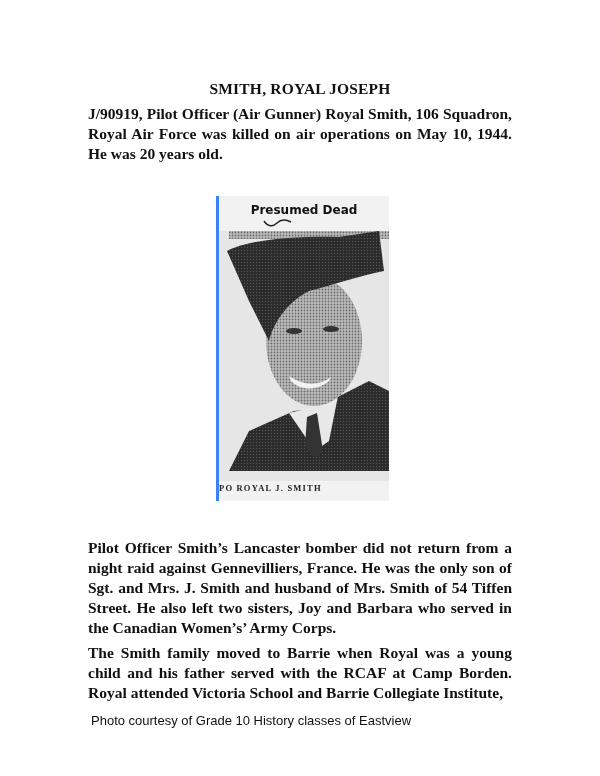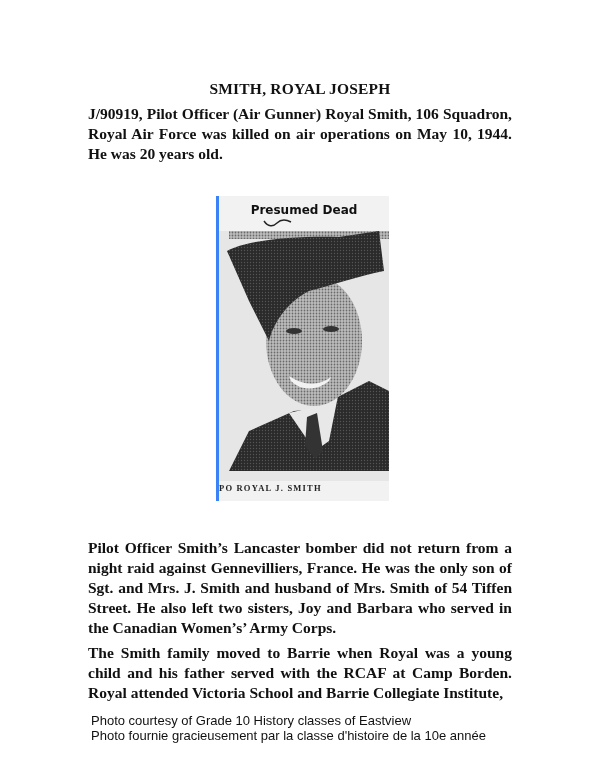--- a/index.html
+++ b/index.html
@@ -58,14 +58,13 @@
     <ellipse cx="112" cy="98" rx="8" ry="3" fill="#333"></ellipse>
   </svg>
   <div class="caption-bottom">PO ROYAL J. SMITH</div>
 </div>
 
 <div class="para p2">Pilot Officer Smith’s Lancaster bomber did not return from a night raid against Gennevilliers, France. He was the only son of Sgt. and Mrs. J. Smith and husband of Mrs. Smith of 54 Tiffen Street. He also left two sisters, Joy and Barbara who served in the Canadian Women’s’ Army Corps.</div>
 <div class="para p3">The Smith family moved to Barrie when Royal was a young child and his father served with the RCAF at Camp Borden. Royal attended Victoria School and Barrie Collegiate Institute,</div>
 
 <div class="credit">
   <div>Photo courtesy of Grade 10 History classes of Eastview</div>
-  <div>Photo fournie gracieusement par la classe d'histoire de la 10e année</div>
 </div>
 
 </body></html>

